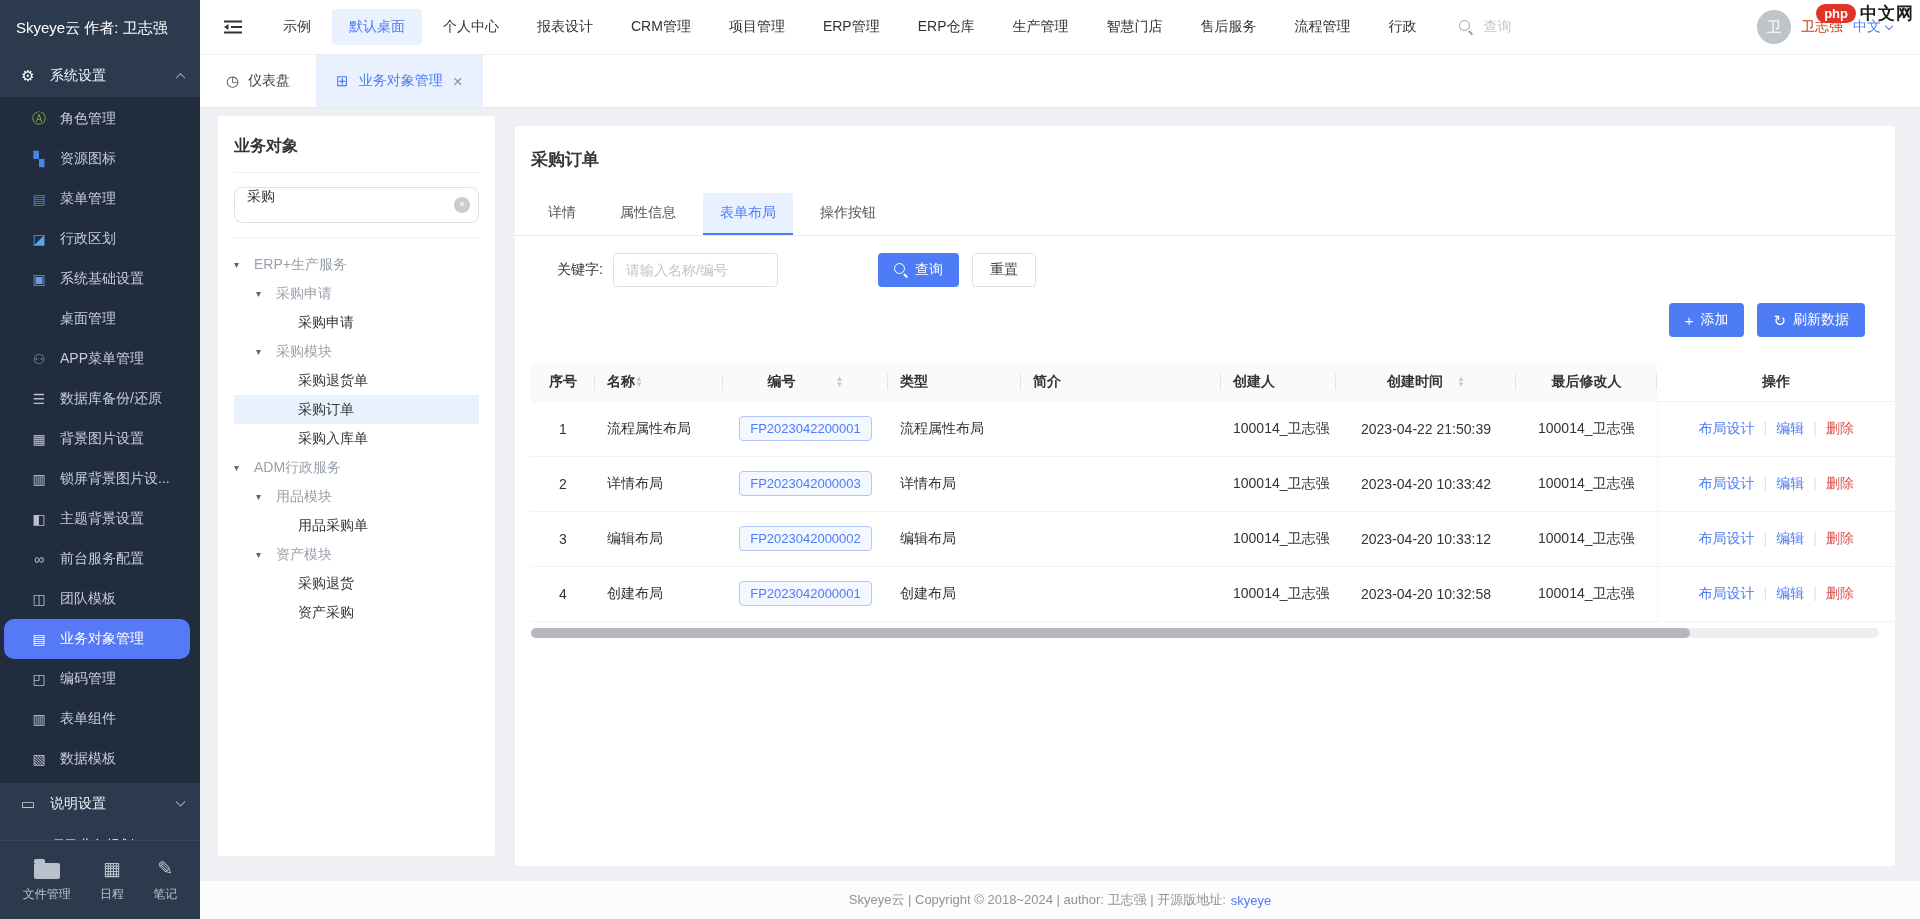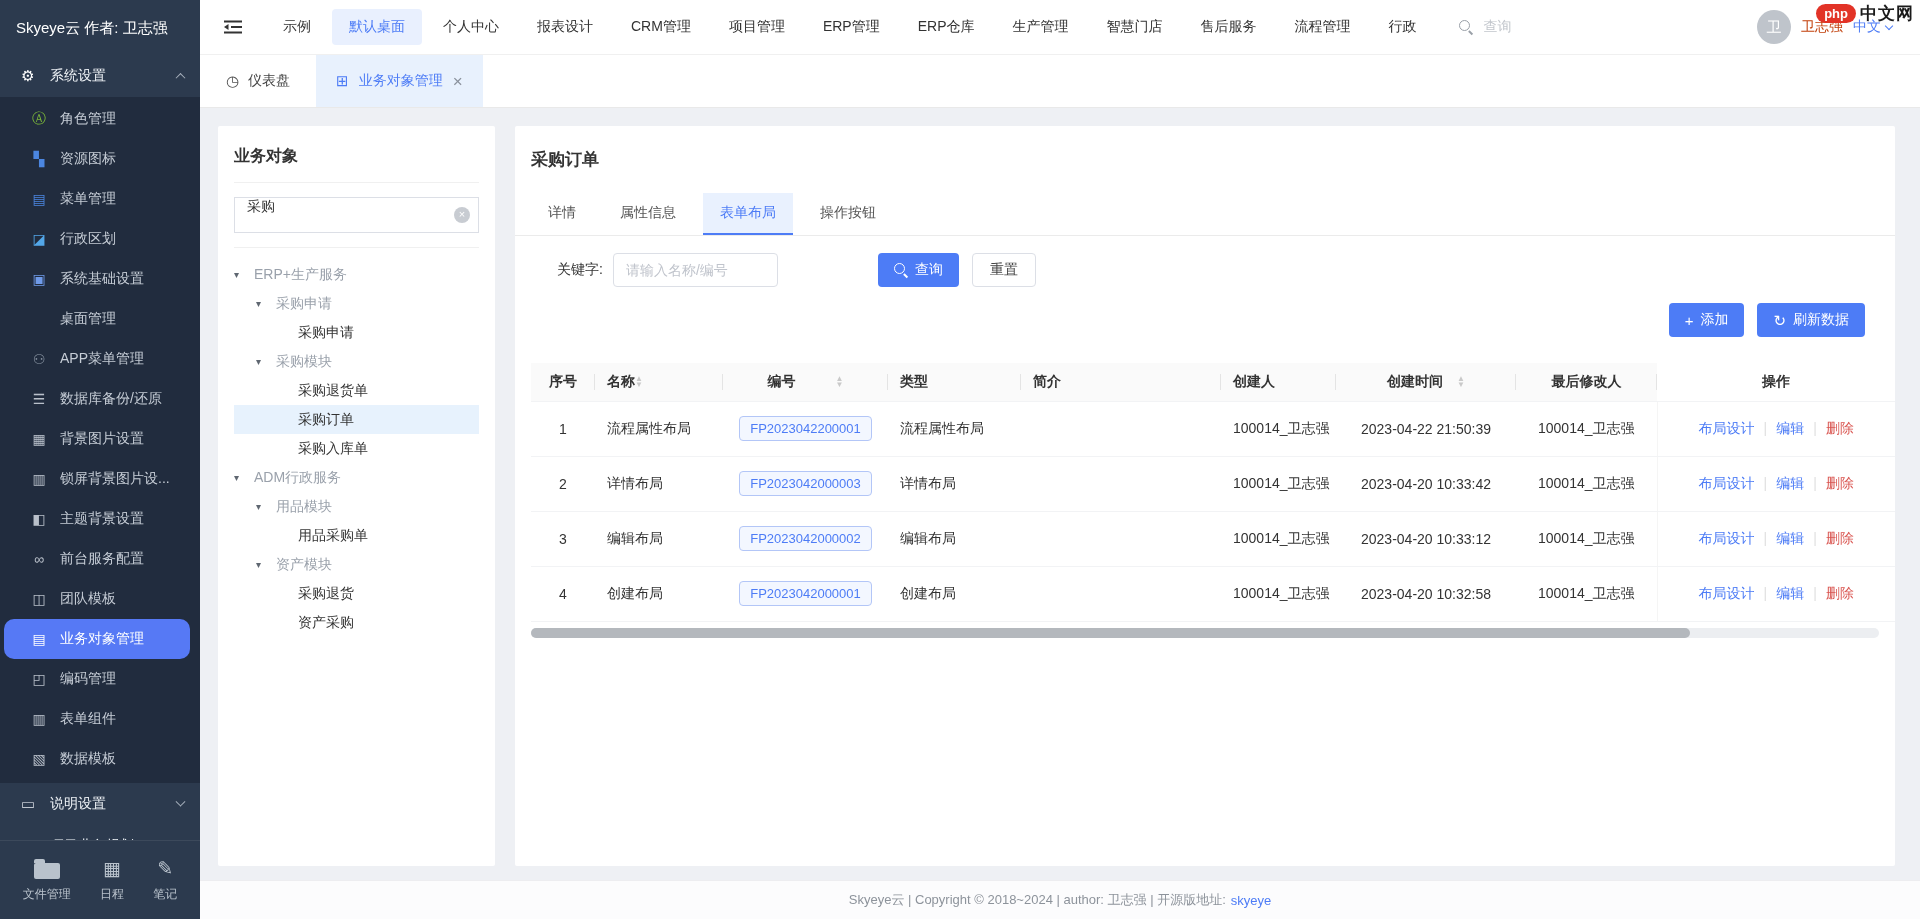--- a/index.html
+++ b/index.html
@@ -47,24 +47,24 @@
   
   .tabbar { position:absolute; left:200px; top:55px; width:1720px; height:53px; background:#fff; border-bottom:1px solid #e9e9e9; display:flex; align-items:stretch; }
   .tb-dash { display:flex; align-items:center; gap:9px; padding:0 26px; font-size:14px; color:#444; cursor:pointer; }
   .gauge-ic { color:#555; font-size:15px; }
   .tb-tab { display:flex; align-items:center; gap:10px; padding:0 20px; background:#e8f1fd; color:#4d7cf6; font-size:14px; cursor:pointer; }
   .grid-ic { font-size:15px; }
   .tab-close { color:#8a919c; font-size:17px; line-height:1; cursor:pointer; }
 
   
   .main { position:absolute; left:200px; top:108px; width:1720px; height:811px; }
-  .tree-panel { position:absolute; left:18px; top:18px; width:277px; height:740px; background:#fff; border-radius:2px; padding:0 16px; }
+  .tree-panel { position:absolute; left:18px; top:8px; width:277px; height:740px; background:#fff; border-radius:2px; padding:0 16px; }
   .tp-title { font-size:16px; font-weight:bold; color:#333; padding:20px 0 15px; border-bottom:1px solid #f0f0f0; }
   .tp-search-wrap { padding:14px 0; border-bottom:1px solid #f0f0f0; position:relative; }
-  .tp-search { width:100%; height:36px; border:1px solid #dcdfe6; border-radius:0; padding:0 30px 16px 12px; font-size:14px; color:#333; outline:none; }
+  .tp-search { width:100%; height:36px; border:1px solid #dcdfe6; border-radius:8px; padding:0 30px 16px 12px; font-size:14px; color:#333; outline:none; }
   .tp-clear { position:absolute; right:9px; top:50%; transform:translateY(-50%); width:16px; height:16px; border-radius:50%; background:#c8ccd2; color:#fff; font-size:11px; line-height:15px; text-align:center; cursor:pointer; }
   .tree { padding-top:12px; }
   .tree-node { height:29px; display:flex; align-items:center; font-size:14px; cursor:pointer; white-space:nowrap; }
   .tree-node.branch { color:#9aa1ab; }
   .tree-node.leaf { color:#333; }
   .tree-node.selected { background:#e7f2fd; }
   .toggle { width:20px; font-size:10px; color:#5f6771; flex:0 0 20px; }
   .t-indent { width:20px; flex:0 0 20px; }
 
   .content-panel { position:absolute; left:315px; top:18px; width:1380px; height:740px; background:#fff; border-radius:2px; }

